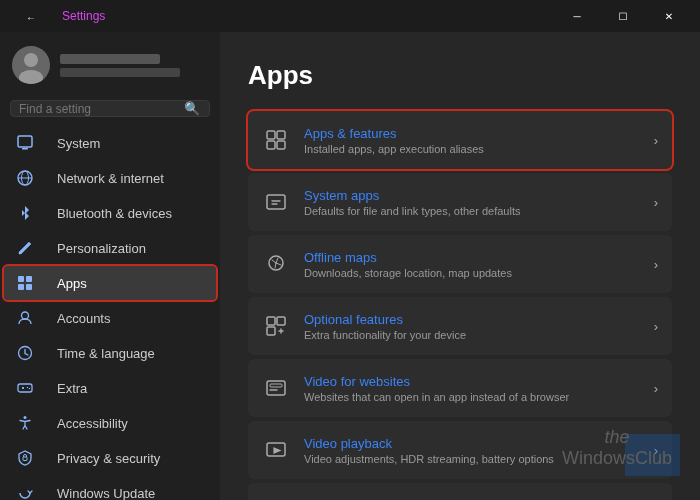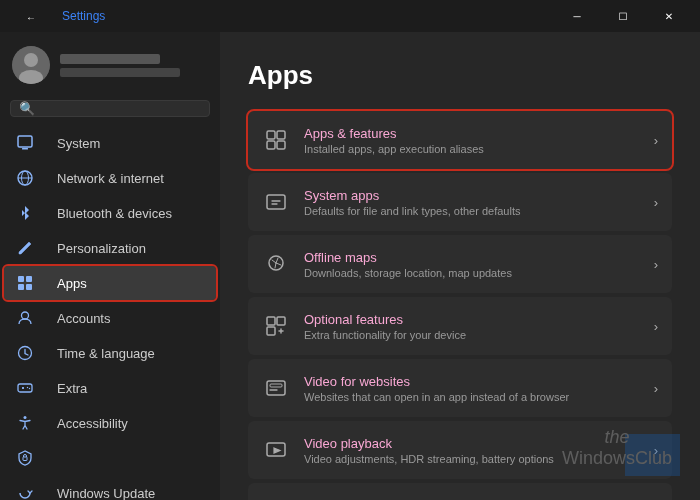--- a/index.html
+++ b/index.html
@@ -27,21 +27,21 @@
       padding: 0 8px;
       flex-shrink: 0;
     }
     .titlebar-left {
       display: flex;
       align-items: center;
       gap: 8px;
     }
     .titlebar-title {
       font-size: 12px;
-      color: #3b82f6;
+      color: #d946ef;
     }
     .titlebar-controls {
       display: flex;
       gap: 0;
     }
     .titlebar-btn {
       width: 46px;
       height: 32px;
       display: flex;
       align-items: center;
@@ -200,21 +200,21 @@
       justify-content: center;
       flex-shrink: 0;
       font-size: 18px;
       color: #ccc;
     }
     .item-text {
       flex: 1;
     }
     .item-title {
       font-size: 13px;
-      color: #f9a8d4;
+      color: #3b82f6;
       margin-bottom: 2px;
     }
     .item-desc {
       font-size: 11px;
       color: #999;
     }
     .item-chevron {
       color: #aaa;
       font-size: 13px;
       flex-shrink: 0;
@@ -258,20 +258,21 @@
             <ellipse cx="19" cy="32" rx="12" ry="8" fill="#999"></ellipse>
           </svg>
         </div>
         <div class="profile-info">
           <div class="profile-name"></div>
           <div class="profile-email"></div>
         </div>
       </div>
 
       <div class="search-box">
+        <input class="search-input" type="text" placeholder="Find a setting" style="">
         <span class="search-icon">🔍</span>
       </div>
 
       <div id="nav-list">
           <div class="nav-item">
             <span class="nav-icon">
               <svg width="16" height="16" viewBox="0 0 16 16" fill="none">
                 <rect x="1" y="1" width="14" height="11" rx="1.5" stroke="#8ab4f8" stroke-width="1.5"></rect>
                 <rect x="5" y="13" width="6" height="1.5" rx="0.5" fill="#8ab4f8"></rect>
               </svg>
@@ -355,20 +356,21 @@
             <span>Accessibility</span>
           </div>
           <div class="nav-item">
             <span class="nav-icon">
               <svg width="16" height="16" viewBox="0 0 16 16" fill="none">
                 <path d="M8 1L2 4v4c0 3.5 2.5 6 6 7 3.5-1 6-3.5 6-7V4L8 1z" stroke="#8ab4f8" stroke-width="1.3"></path>
                 <rect x="6" y="7" width="4" height="3.5" rx="0.5" stroke="#8ab4f8" stroke-width="1"></rect>
                 <path d="M6.5 7V6a1.5 1.5 0 013 0v1" stroke="#8ab4f8" stroke-width="1"></path>
               </svg>
             </span>
+            <span>Privacy &amp; security</span>
           </div>
           <div class="nav-item">
             <span class="nav-icon">
               <svg width="16" height="16" viewBox="0 0 16 16" fill="none">
                 <path d="M13 8A5 5 0 113 8" stroke="#8ab4f8" stroke-width="1.5"></path>
                 <path d="M13 8l-2-2M13 8l2-2" stroke="#8ab4f8" stroke-width="1.3" stroke-linecap="round"></path>
               </svg>
             </span>
             <span>Windows Update</span>
           </div>

